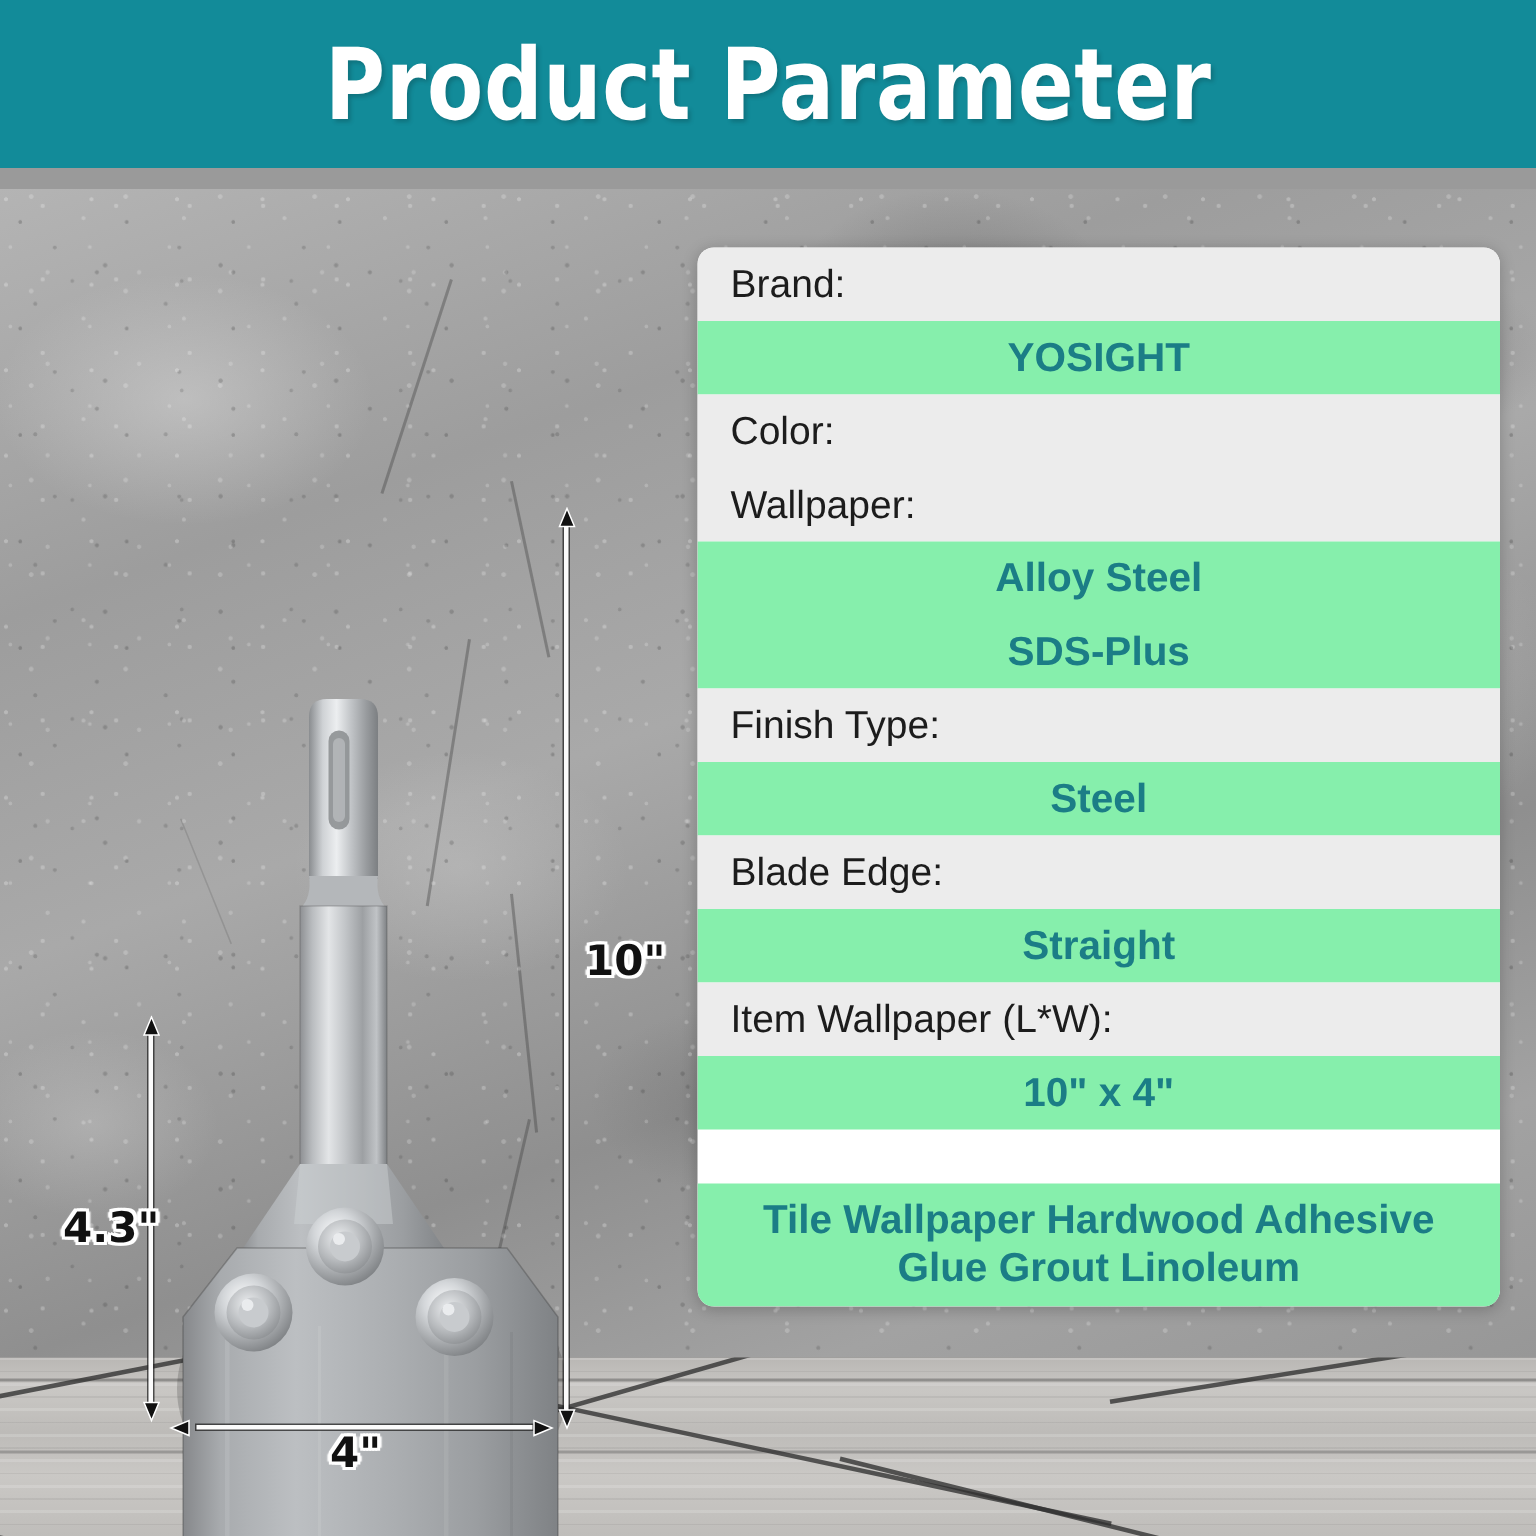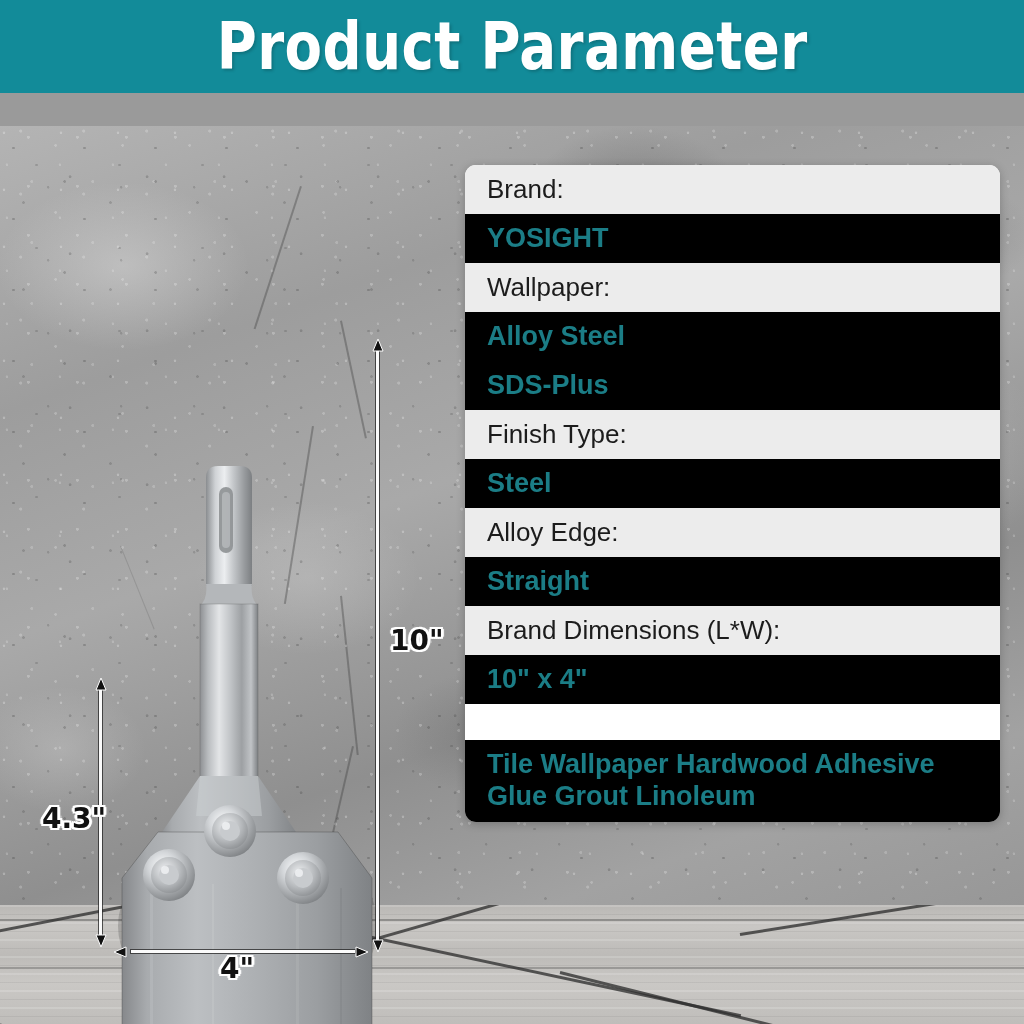--- a/index.html
+++ b/index.html
@@ -5,21 +5,21 @@
   html,body{margin:0;padding:0;}
   body{
     width:1024px;height:1024px;overflow:hidden;
     font-family:"Liberation Sans", sans-serif;
     background:#9a9a9a;
   }
   #stage{position:relative;width:1024px;height:1024px;overflow:hidden;}
 
   
   #header{
-    position:absolute;left:0;top:0;width:1024px;height:93px;
+    position:absolute;left:0;top:0;width:1024px;height:112px;
     background:#128b99;
     display:flex;align-items:center;justify-content:center;
     z-index:6;
   }
   #header-title{
     color:#ffffff;
     font-family:"DejaVu Sans Condensed","Liberation Sans",sans-serif;
     font-size:66px;font-weight:bold;letter-spacing:.5px;
     transform:scaleX(.92);
     text-shadow:2px 2px 3px rgba(0,0,0,.18);
@@ -104,23 +104,23 @@
     box-shadow:0 2px 10px rgba(0,0,0,.22);
     z-index:5;
   }
   .spec-row{display:block;padding:0 22px;box-sizing:border-box;}
   .row-label{
     background:#ececec;color:#1c1c1c;
     font-size:26px;line-height:49px;height:49px;
     white-space:nowrap;overflow:hidden;
   }
   .row-value{
-    background:#000000;color:#1b7d86;font-weight:bold;
+    background:#86efac;color:#1b7d86;font-weight:bold;
     font-size:27px;line-height:49px;height:49px;
-    white-space:nowrap;overflow:hidden;
+    white-space:nowrap;overflow:hidden;text-align:center;
   }
   .row-value.multiline{
     line-height:32px;height:auto;padding-top:8px;padding-bottom:10px;
     white-space:normal;font-size:27px;margin-top:36px;
   }
 </style>
 </head>
 <body>
 
 <div id="stage">
@@ -263,31 +263,32 @@
       <polygon points="18,10 6,5 6,15" fill="#111" stroke="#fff" stroke-width="1"></polygon>
     </svg>
     <div class="dim-label" style="left:220px;top:826px;font-size:28px;">4"</div>
   </div>
 
   <div id="spec-card">
 
     <div class="spec-row row-label">Brand:</div>
     <div class="spec-row row-value">YOSIGHT</div>
 
+    <div class="spec-row row-label">Color:</div>
 
     <div class="spec-row row-label">Wallpaper:</div>
     <div class="spec-row row-value">Alloy Steel</div>
 
     <div class="spec-row row-value">SDS-Plus</div>
 
     <div class="spec-row row-label">Finish Type:</div>
     <div class="spec-row row-value">Steel</div>
 
-    <div class="spec-row row-label">Alloy Edge:</div>
+    <div class="spec-row row-label">Blade Edge:</div>
     <div class="spec-row row-value">Straight</div>
 
-    <div class="spec-row row-label">Brand Dimensions (L*W):</div>
+    <div class="spec-row row-label">Item Wallpaper (L*W):</div>
     <div class="spec-row row-value">10" x 4"</div>
 
     <div class="spec-row row-value multiline">Tile Wallpaper Hardwood Adhesive Glue Grout Linoleum</div>
   </div>
 
 </div>
 
 </body></html>

